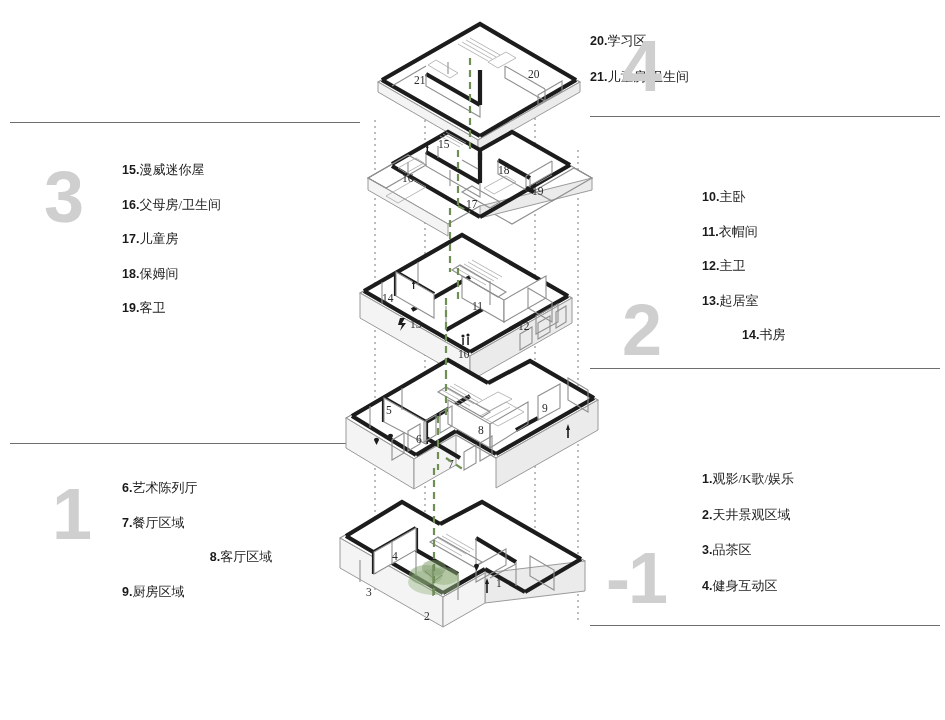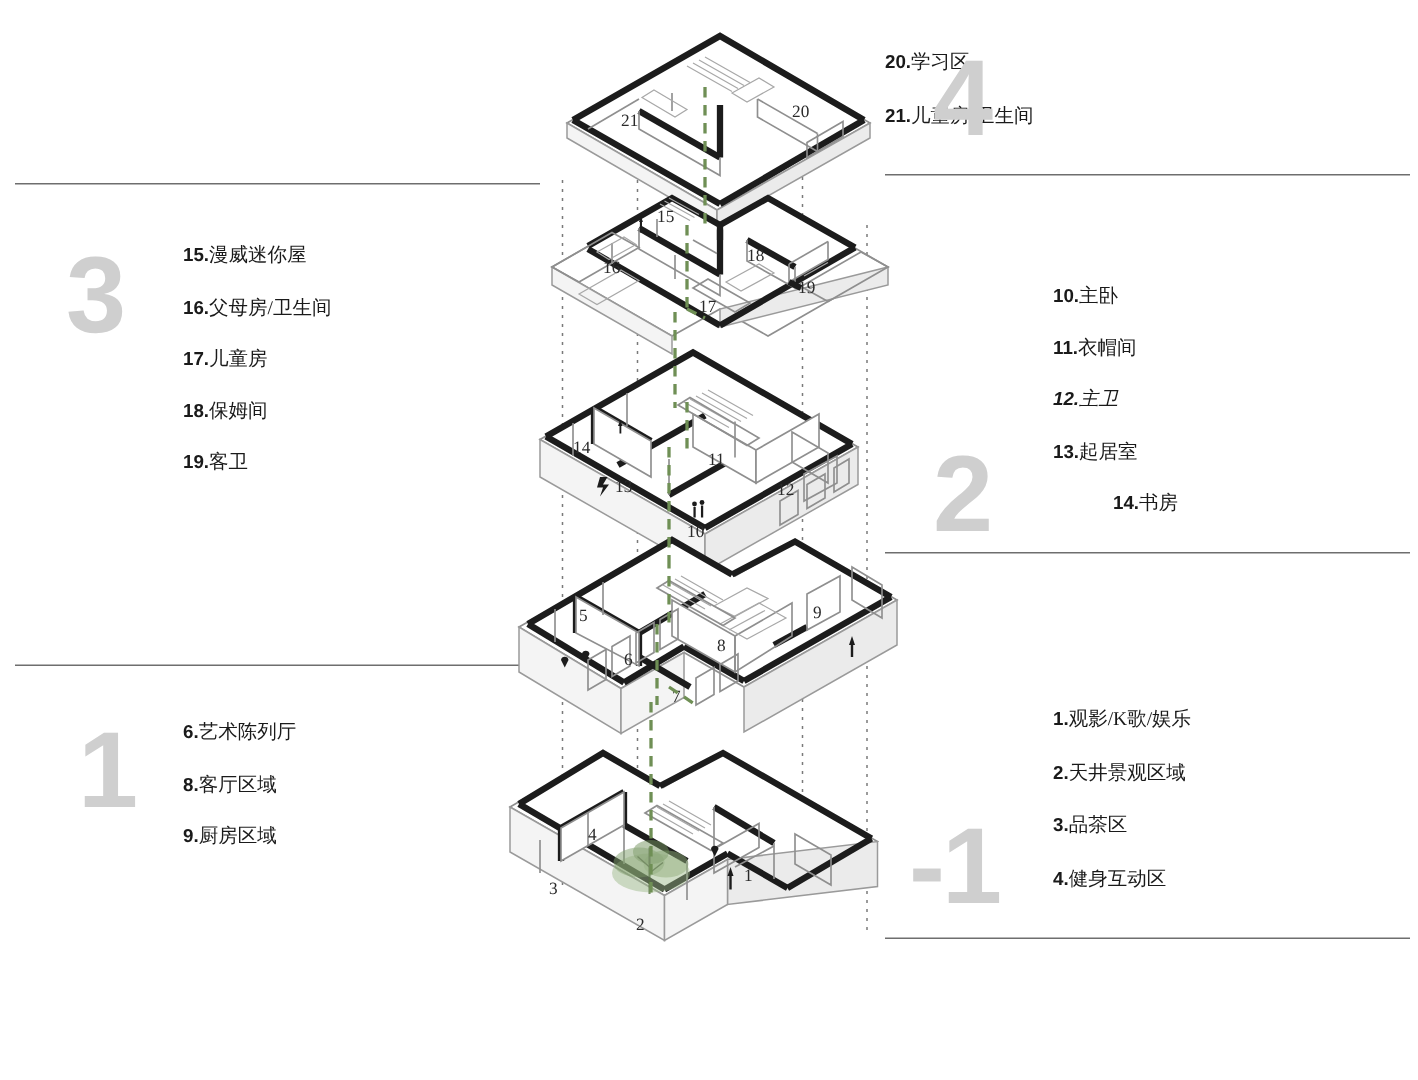--- a/index.html
+++ b/index.html
@@ -124,21 +124,21 @@
 <div class="legend-block right" style="top:178px;">
   <div class="legend-body" style="height:172px;">
     <div class="big-number" style="left:32px; top:104px;">2</div>
     <ul class="legend-list" style="padding-left:112px;">
       <li style="margin-top:12px;">
         <span class="idx">10.</span><span class="nm">主卧</span>
       </li>
       <li style="margin-top:21px;">
         <span class="idx">11.</span><span class="nm">衣帽间</span>
       </li>
-      <li style="margin-top:21px;font-style:italic;">
+      <li style="margin-top:21px;">
         <span class="idx">12.</span><span class="nm">主卫</span>
       </li>
       <li style="margin-top:21px;">
         <span class="idx">13.</span><span class="nm">起居室</span>
       </li>
       <li style="margin-top:21px;margin-left:40px;">
         <span class="idx">14.</span><span class="nm">书房</span>
       </li>
     </ul>
   </div>
@@ -147,20 +147,23 @@
 
 <div class="legend-block left" style="top:443px;">
   <div class="rule"></div>
   <div class="legend-body" style="height:190px; padding-top:16px;">
     <div class="big-number" style="left:42px; top:34px;">1</div>
     <ul class="legend-list" style="padding-left:112px;">
       <li style="margin-top:21px;">
         <span class="idx">6.</span><span class="nm">艺术陈列厅</span>
       </li>
       <li style="margin-top:21px;">
+        <span class="idx">7.</span><span class="nm">餐厅区域</span>
+      </li>
+      <li style="margin-top:21px;text-align:center;">
         <span class="idx">8.</span><span class="nm">客厅区域</span>
       </li>
       <li style="margin-top:21px;">
         <span class="idx">9.</span><span class="nm">厨房区域</span>
       </li>
     </ul>
   </div>
 </div>
 
 <div class="legend-block right" style="top:458px;">

